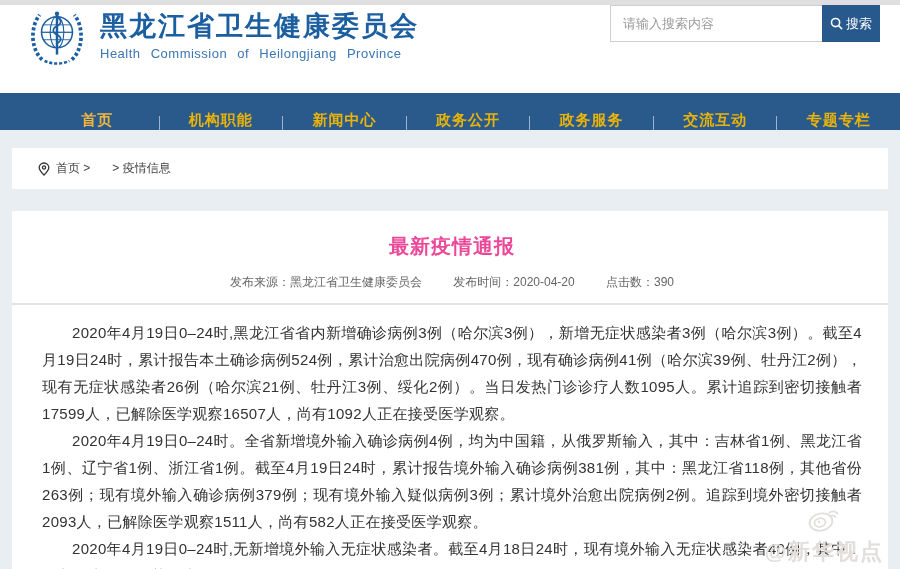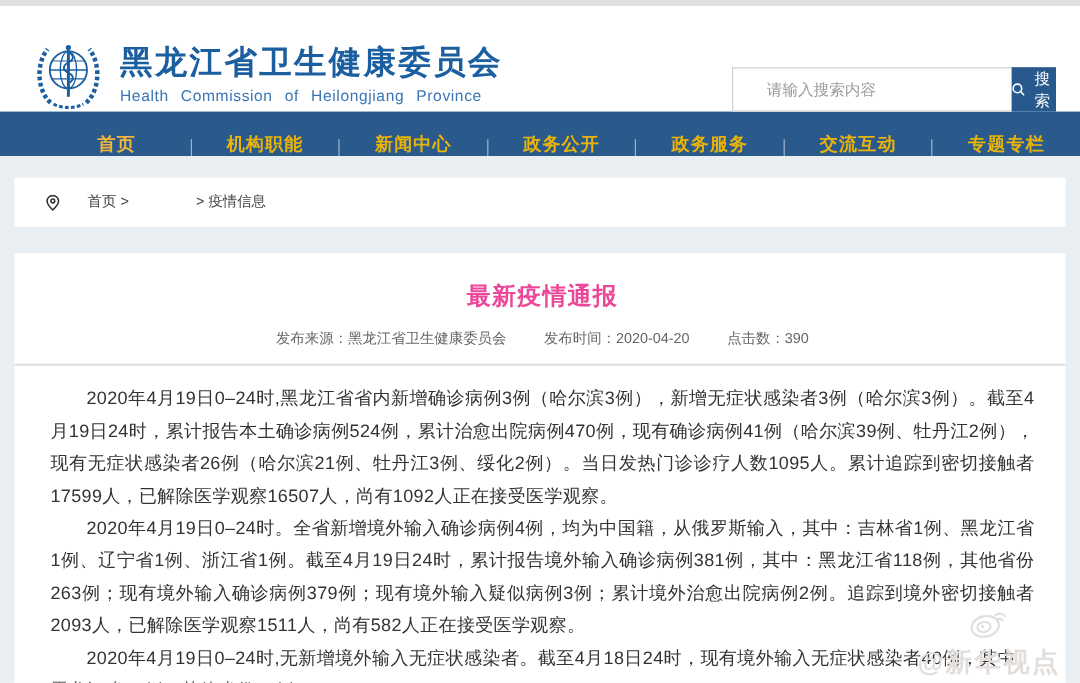--- a/index.html
+++ b/index.html
@@ -7,34 +7,34 @@
   body {
     font-family:"Liberation Sans","DejaVu Sans",sans-serif;
     background:#e9eef3;
     position:relative;
   }
   .top-strip { height:5px; background:#dfdfdf; }
 
   
   .header {
     height:88px; background:#ffffff;
-    display:flex; align-items:flex-end; padding:0 20px 0 26px;
+    display:flex; align-items:flex-start; padding:0 20px 0 26px;
   }
   .brand { display:flex; align-items:center; gap:12px; }
   .brand svg.emblem { width:62px; height:62px; display:block; }
   .brand-text .zh {
     font-size:27px; font-weight:bold; color:#1c5fa0; letter-spacing:2px; line-height:1.15;
   }
   .brand-text .en {
     font-size:13px; color:#3a76b5; letter-spacing:.5px; word-spacing:6px; margin-top:3px;
   }
   .search-area { margin-left:auto; display:flex; height:37px; width:270px; }
   .search-input {
     flex:1; border:1px solid #cfcfcf; border-right:none; background:#fff;
-    font-size:13px; color:#333; padding:0 28px; outline:none;
+    font-size:13px; color:#333; padding:0 12px; outline:none;
     font-family:"Liberation Sans","DejaVu Sans",sans-serif;
   }
   .search-input::placeholder { color:#9a9a9a; }
   .search-btn {
     width:58px; background:#27598c; color:#fff; border:none; cursor:pointer;
     font-size:13px; display:flex; align-items:center; justify-content:center; gap:3px;
     font-family:"Liberation Sans","DejaVu Sans",sans-serif;
   }
 
   
@@ -45,21 +45,21 @@
     flex:1; text-align:center; color:#eab308; font-size:15px; font-weight:bold;
     cursor:pointer; letter-spacing:1px;
   }
   .nav-item.active { color:#f2b63c; }
   .nav-sep { width:1px; height:14px; background:rgba(255,255,255,.55); }
 
   
   .main { padding:18px 12px 0 12px; height:439px; display:flex; flex-direction:column; }
   .breadcrumb {
     background:#ffffff; height:41px; display:flex; align-items:center;
-    padding:0 26px; font-size:12px; color:#444; gap:23px; flex:none;
+    padding:0 26px; font-size:12px; color:#444; gap:6px; flex:none;
   }
   .breadcrumb svg { display:block; }
   .crumb { cursor:pointer; }
   .crumb-gap { width:10px; }
 
   .article-card {
     background:#ffffff; margin-top:22px; flex:1; position:relative;
     padding:22px 26px 0 30px;
   }
   .article-title {

